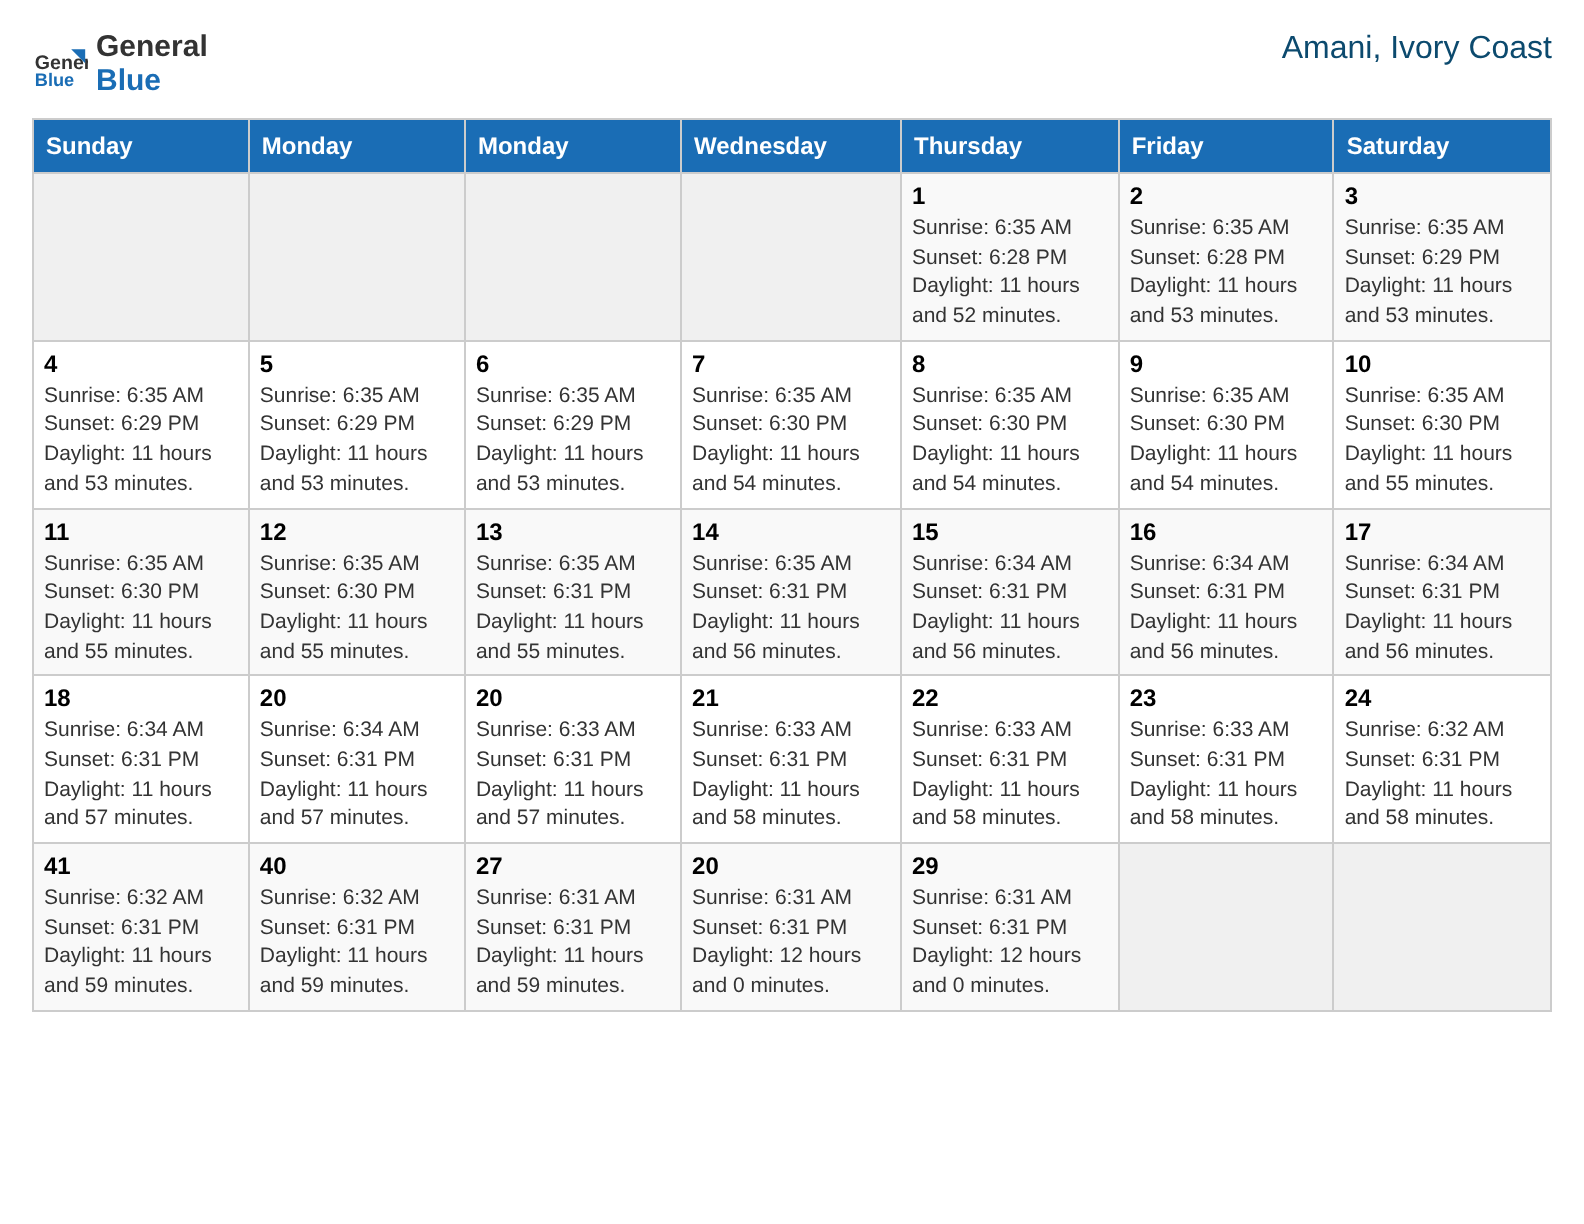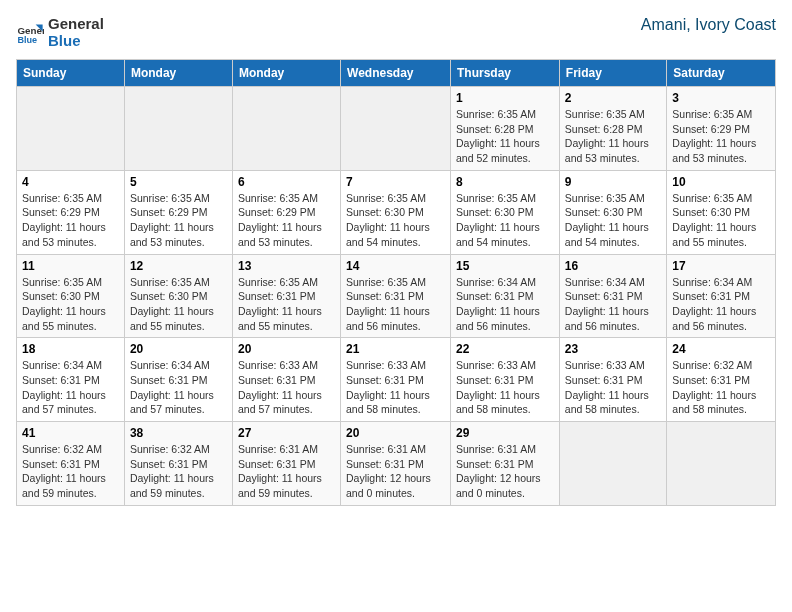--- a/index.html
+++ b/index.html
@@ -295,21 +295,21 @@
       </tr>
       <tr>
         <td>
           <span class="day-num">41</span>
           <div class="day-info" style="white-space: pre-line;">Sunrise: 6:32 AM
 Sunset: 6:31 PM
 Daylight: 11 hours
 and 59 minutes.</div>
         </td>
         <td>
-          <span class="day-num">38</span>
+          <span class="day-num">40</span>
           <div class="day-info" style="white-space: pre-line;">Sunrise: 6:32 AM
 Sunset: 6:31 PM
 Daylight: 11 hours
 and 59 minutes.</div>
         </td>
         <td>
           <span class="day-num">27</span>
           <div class="day-info" style="white-space: pre-line;">Sunrise: 6:31 AM
 Sunset: 6:31 PM
 Daylight: 11 hours

